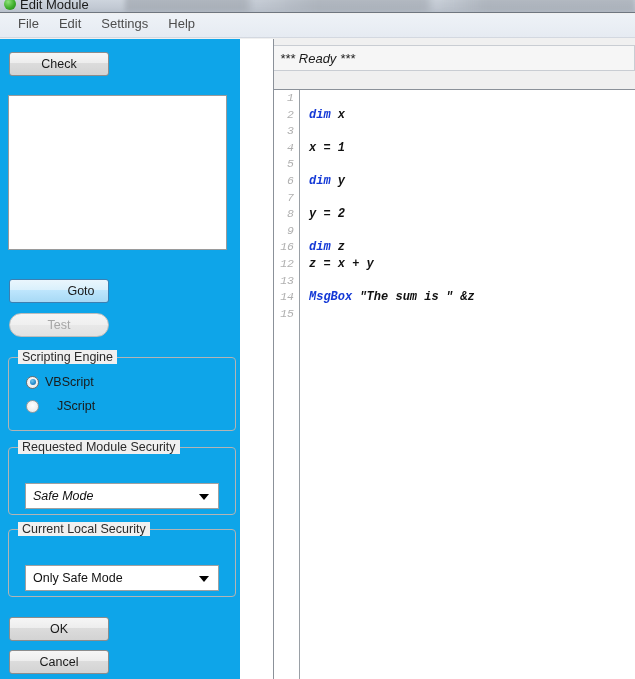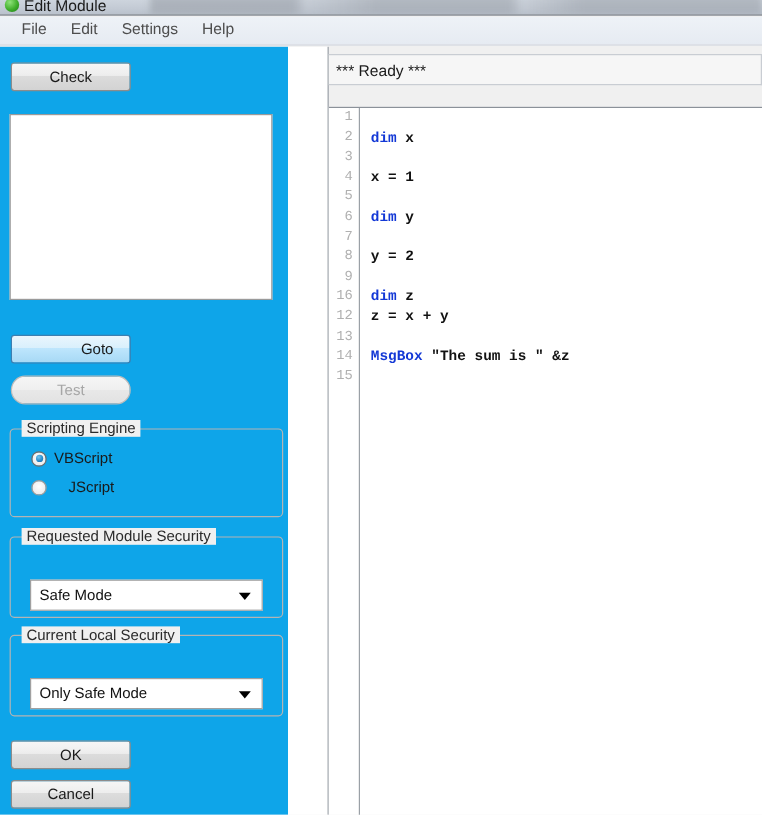--- a/index.html
+++ b/index.html
@@ -159,21 +159,21 @@
     font-size: 12.5px; color: #111;
   }
   .combo .arrow {
     position: absolute; right: 9px; top: 50%;
     margin-top: -2px;
     width: 0; height: 0;
     border-left: 5px solid transparent;
     border-right: 5px solid transparent;
     border-top: 6px solid #000000;
   }
-  #combo-reqsec { left: 25px; top: 444px; width: 194px; }
+  #combo-reqsec { left: 25px; top: 444px; width: 194px; font-style: italic; }
   #combo-locsec { left: 25px; top: 526px; width: 194px; }
 
   #ok-button     { position: absolute; left: 9px; top: 578px; width: 100px; height: 24px; }
   #cancel-button { position: absolute; left: 9px; top: 611px; width: 100px; height: 24px; }
 
   
   #splitter {
     position: absolute; left: 240px; top: 39px;
     width: 34px; height: 640px;
     background: #ffffff;
@@ -181,20 +181,21 @@
   #pane-divider {
     position: absolute; left: 273px; top: 39px;
     width: 1px; height: 640px;
     background: #8b9199;
   }
 
   #right-panel {
     position: absolute; left: 274px; top: 39px;
     width: 361px; height: 640px;
     background: #f0f0f0;
+    font-style: italic;
   }
   #status-box {
     position: absolute; left: 0px; top: 6px;
     width: 361px; height: 26px;
     background: #f6f6f6;
     border: 1px solid #c9cdd3;
     border-left: none;
     display: flex; align-items: center;
     padding-left: 6px;
     font-size: 13px; color: #1a1a1a;

